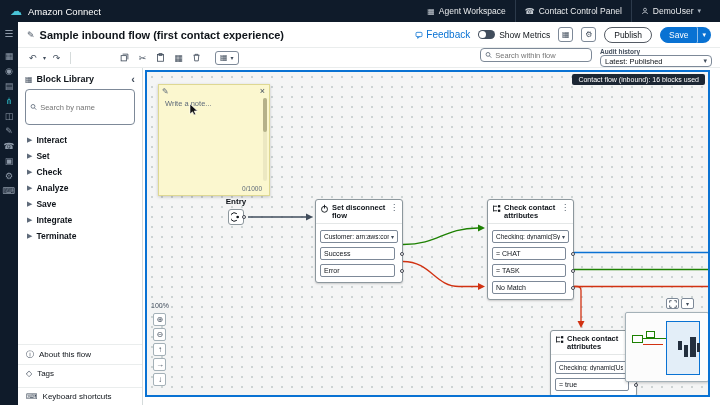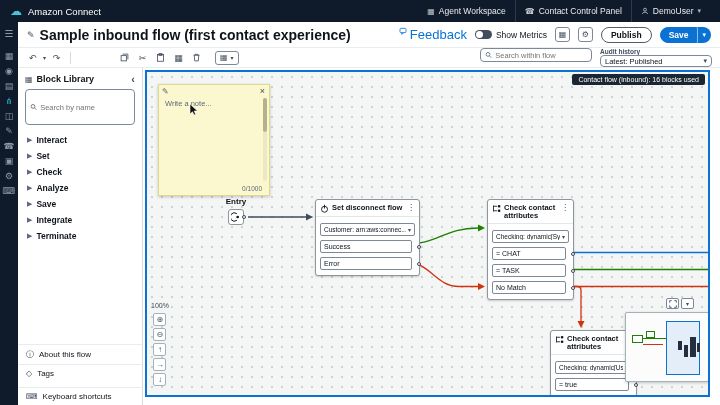--- a/index.html
+++ b/index.html
@@ -18,29 +18,29 @@
 
   
   #rail{position:absolute;left:0;top:22px;bottom:0;width:18px;background:#0f1b2a;display:flex;flex-direction:column;align-items:center;padding-top:4px}
   .rail-ic{color:#8d99a8;font-size:9px;line-height:15px;width:100%;text-align:center;cursor:pointer}
   .rail-ic.first{margin-bottom:8px;font-size:10px}
   .rail-ic.active{color:#2bb3c0}
 
   
   #hdr{position:absolute;left:18px;top:22px;right:0;height:26px;background:#fff;border-bottom:1px solid #eaeded;display:flex;align-items:center;padding:0 9px;gap:5px}
   .pencil{color:#414d5c;font-size:9px}
-  .page-title{font-size:14px;font-weight:bold;color:#0f141a}
+  .page-title{font-size:11px;font-weight:bold;color:#0f141a}
   .hdr-right{margin-left:auto;display:flex;align-items:center;gap:8px}
-  .feedback{display:flex;gap:3px;color:#0972d3;font-size:13px;cursor:pointer}
+  .feedback{display:flex;align-items:center;gap:3px;color:#0972d3;font-size:10px;cursor:pointer}
   .tgl-wrap{display:flex;align-items:flex-start;gap:4px}
   .toggle{width:17px;height:9px;border-radius:5px;background:#414d5c;position:relative;cursor:pointer}
   .knob{position:absolute;left:1px;top:1px;width:7px;height:7px;border-radius:50%;background:#fff}
   .metrics-label{font-size:8.5px;color:#0f141a}
   .icon-btn{width:15px;height:15px;border:1px solid #7d8998;border-radius:3px;background:#fff;display:flex;align-items:center;justify-content:center;font-size:8px;color:#414d5c;cursor:pointer}
-  .btn{height:16px;padding:0 9px;border:1px solid #545b64;border-radius:8px;background:#fff;color:#0f141a;font-size:8.5px;font-weight:bold;display:flex;align-items:center;cursor:pointer}
+  .btn{height:16px;padding:0 9px;border:1px solid #545b64;border-radius:8px;background:#fff;color:#0f141a;font-size:8.5px;font-weight:normal;display:flex;align-items:center;cursor:pointer}
   .btn.primary{background:#0972d3;border-color:#0972d3;color:#fff;border-radius:8px 0 0 8px;padding:0 8px}
   .btn.split{background:#0972d3;border-color:#0972d3;color:#fff;border-left:1px solid rgba(255,255,255,.55);border-radius:0 8px 8px 0;padding:0 4px;font-size:7px}
 
   
   #tbar{position:absolute;left:18px;top:48px;right:0;height:20px;background:#fff;border-bottom:1px solid #eaeded;display:flex;align-items:center;padding:0 8px;gap:4px}
   .t-ic{width:13px;height:14px;display:flex;align-items:center;justify-content:center;color:#414d5c;font-size:9px;cursor:pointer}
   .t-car{font-size:6px;color:#414d5c;cursor:pointer}
   .t-sep{width:1px;height:12px;background:#d5dbdb;margin:0 3px}
   .t-group{display:flex;align-items:center;gap:5px;margin-left:40px}
   .t-drop{display:flex;align-items:center;gap:3px;border:1px solid #7d8998;border-radius:3px;height:14px;padding:0 4px;margin-left:8px;cursor:pointer}
@@ -330,21 +330,21 @@
 
     <div class="entry-label">Entry</div>
     <div class="entry-box">
       <svg width="10" height="10" viewBox="0 0 12 12">
           <path d="M7 2 A5 5 0 1 0 7 10" fill="none" stroke="#0f141a" stroke-width="1.2"></path>
           <circle cx="8" cy="6" r="1.6" fill="#0f141a"></circle>
         </svg>
     </div>
     <div class="port" style="left:95px;top:143px"></div>
 
-    <div class="node" style="left:168px;top:127px;width:105px">
+    <div class="node" style="left:168px;top:127px;width:88px">
       <div class="node-head">
         <svg width="9" height="9" viewBox="0 0 12 12">
             <circle cx="6" cy="7" r="4" fill="none" stroke="#0f141a" stroke-width="1.2"></circle>
             <line x1="6" y1="1" x2="6" y2="6" stroke="#0f141a" stroke-width="1.2"></line>
           </svg>
         <span class="node-title">Set disconnect flow</span>
         <span class="kebab">⋮</span>
       </div>
       <div class="node-select">
         <span class="ns-txt">Customer: arn:aws:connec...</span>

